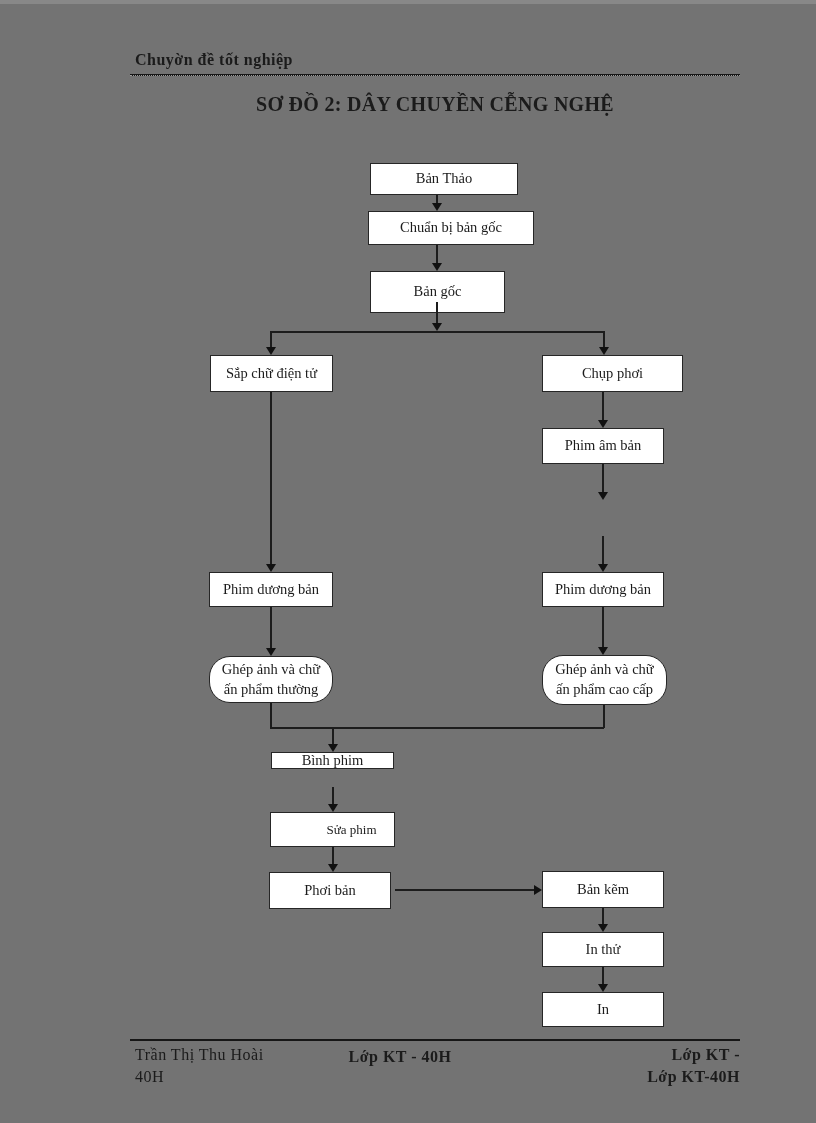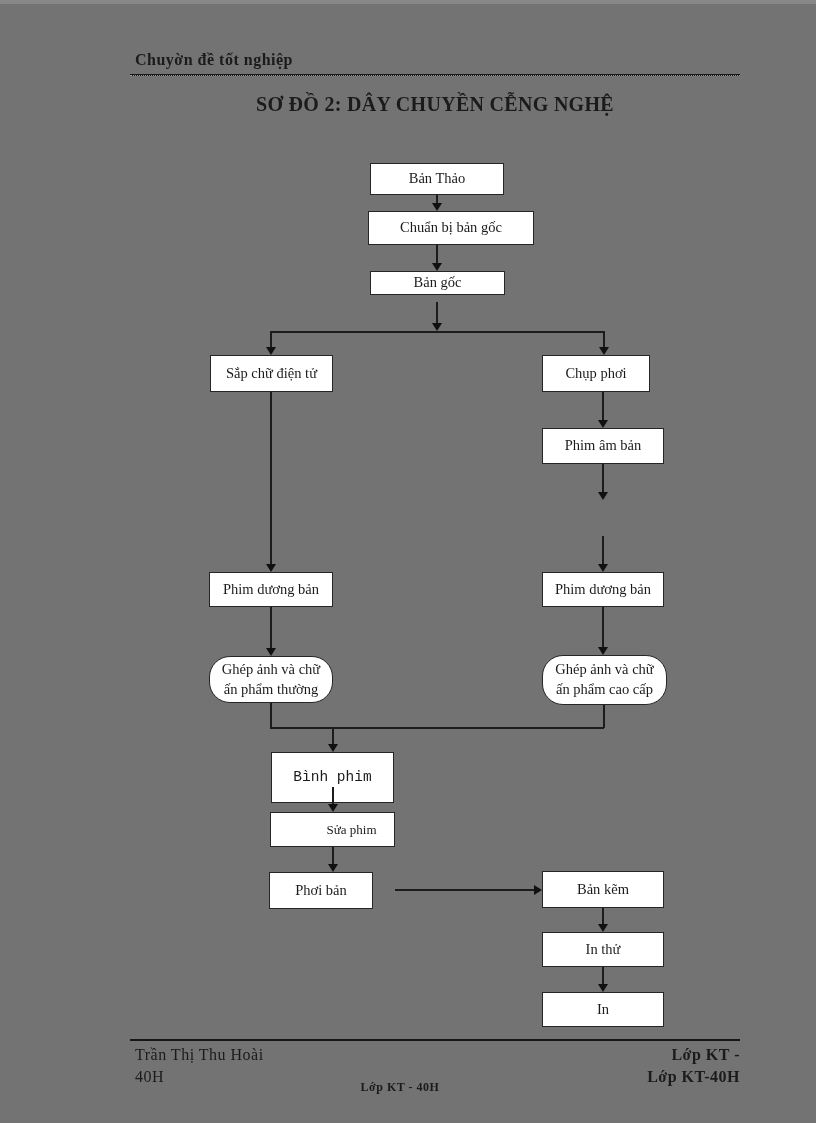--- a/index.html
+++ b/index.html
@@ -55,53 +55,53 @@
   
   .footer-rule {
     position:absolute; left:130px; top:1035px; width:610px; height:2px;
     background:#161616;
   }
   .footer-left {
     position:absolute; left:135px; top:1040px;
     font-size:16px; font-weight:normal; line-height:22px; letter-spacing:0.5px;
   }
   .footer-center {
-    position:absolute; left:300px; top:1076px; width:200px;
-    text-align:center; font-size:12px; font-weight:bold; letter-spacing:0.5px;
+    position:absolute; left:300px; top:1044px; width:200px;
+    text-align:center; font-size:16px; font-weight:bold; letter-spacing:0.5px;
   }
   .footer-right {
     position:absolute; left:440px; top:1040px; width:300px;
     text-align:right; font-size:16px; font-weight:bold; line-height:22px; letter-spacing:0.5px;
   }
 </style>
 </head>
 <body>
 
 <div class="page">
 
   <div class="header-text">Chuyờn  đề tốt nghiệp</div>
   <div class="header-rule"></div>
 
   <div class="doc-title">SƠ ĐỒ 2: DÂY CHUYỀN CỄNG NGHỆ</div>
 
-  <div class="node" style="left:370px;top:159px;width:134px;height:32px;">Bản Thảo</div>
+  <div class="node" style="left:370px;top:159px;width:148px;height:32px;">Bản Thảo</div>
   <div class="node" style="left:368px;top:207px;width:166px;height:34px;">Chuẩn bị bản gốc</div>
-  <div class="node" style="left:370px;top:267px;width:135px;height:24px;">Bản gốc</div>
+  <div class="node" style="left:370px;top:267px;width:135px;height:42px;">Bản gốc</div>
   <div class="node" style="left:210px;top:351px;width:123px;height:37px;">Sắp chữ điện tử</div>
-  <div class="node" style="left:542px;top:351px;width:108px;height:37px;">Chụp phơi</div>
+  <div class="node" style="left:542px;top:351px;width:141px;height:37px;">Chụp phơi</div>
   <div class="node" style="left:542px;top:424px;width:122px;height:36px;">Phim âm bản</div>
   <div class="node" style="left:209px;top:568px;width:124px;height:35px;">Phim dương bản</div>
   <div class="node" style="left:542px;top:568px;width:122px;height:35px;">Phim dương bản</div>
   <div class="node two-line" style="left:209px;top:652px;width:124px;height:47px;">Ghép ảnh và chữ
 ấn phẩm thường</div>
   <div class="node two-line" style="left:542px;top:651px;width:125px;height:50px;">Ghép ảnh và chữ
 ấn phẩm cao cấp</div>
-  <div class="node" style="left:271px;top:748px;width:123px;height:51px;font-family:Liberation Mono, monospace;">Bình phim</div>
+  <div class="node" style="left:271px;top:748px;width:123px;height:17px;">Bình phim</div>
   <div class="node big" style="left:270px;top:808px;width:125px;height:35px;">Sửa phim</div>
-  <div class="node" style="left:269px;top:868px;width:104px;height:37px;">Phơi bản</div>
+  <div class="node" style="left:269px;top:868px;width:122px;height:37px;">Phơi bản</div>
   <div class="node" style="left:542px;top:867px;width:122px;height:37px;">Bản kẽm</div>
   <div class="node" style="left:542px;top:928px;width:122px;height:35px;">In thử</div>
   <div class="node" style="left:542px;top:988px;width:122px;height:35px;">In</div>
 
   <div class="vline" style="left:436px;top:191px;height:9px;"></div>
   <div class="ah-down" style="left:432px;top:199px;"></div>
 
   <div class="vline" style="left:436px;top:241px;height:18px;"></div>
   <div class="ah-down" style="left:432px;top:259px;"></div>
 

